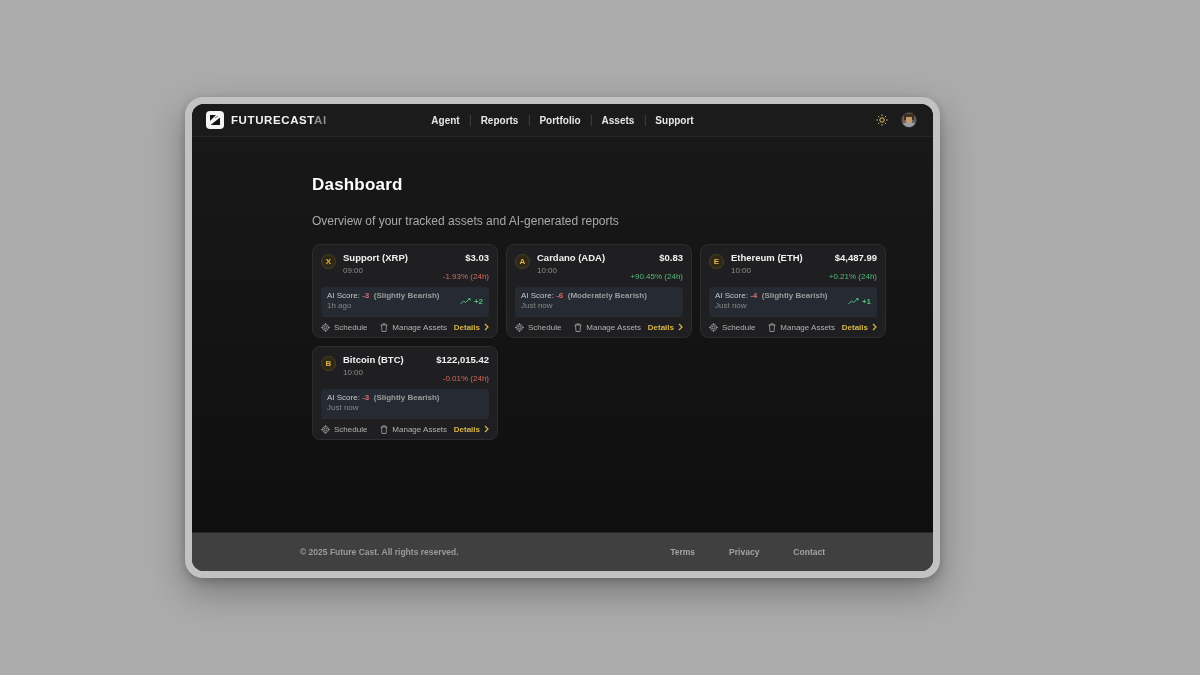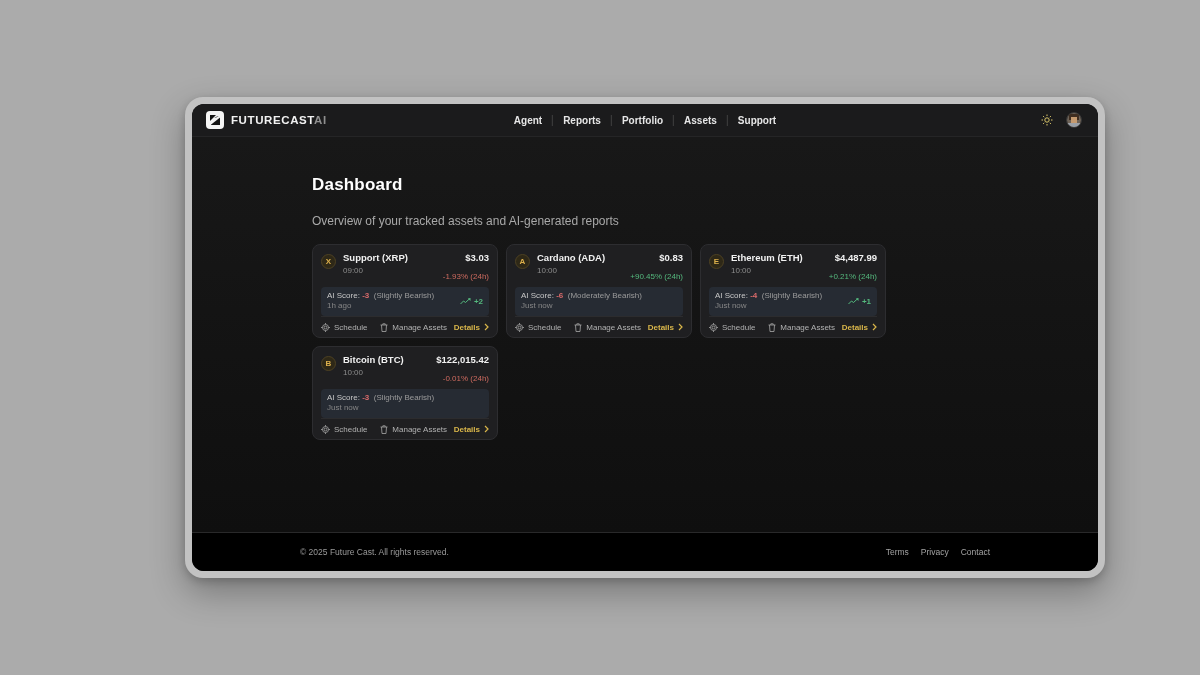--- a/index.html
+++ b/index.html
@@ -5,21 +5,21 @@
   * { margin:0; padding:0; box-sizing:border-box; }
   html,body { width:1200px; height:675px; overflow:hidden; }
   body {
     background:#ababab;
     font-family:"Liberation Sans","DejaVu Sans",sans-serif;
     position:relative;
   }
 
   
   .window {
-    position:absolute; left:185px; top:97px; width:920px; height:481px;
+    position:absolute; left:185px; top:97px; width:755px; height:481px;
     background:#c2c2c2; border-radius:18px; padding:7px;
     box-shadow:0 14px 34px rgba(0,0,0,.30), 0 3px 8px rgba(0,0,0,.18);
   }
   .app {
     width:100%; height:100%; border-radius:12px; overflow:hidden;
     background:#121212; display:flex; flex-direction:column;
   }
 
   
   .topnav {
@@ -76,42 +76,42 @@
   .neg { color:#cd6a5f; }
   .pos { color:#55b97e; }
 
   .ai-banner {
     margin-top:6px; background:#262b33; border-radius:4px;
     padding:4px 6px; display:flex; align-items:center;
   }
   .ai-lines { line-height:1.3; }
   .ai-score-line { font-size:8px; color:#c7c7c7; white-space:nowrap; }
   .ai-score-val { color:#d96a6a; font-weight:bold; }
-  .ai-sentiment { color:#9b9b9b; }
+  .ai-sentiment { color:#9b9b9b;font-weight:bold; }
   .ai-ago { font-size:8px; color:#868686; }
   .trend { margin-left:auto; display:flex; align-items:center; gap:3px; }
   .trend-val { font-size:8px; font-weight:bold; color:#55b97e; }
 
   .card-actions {
     margin-top:auto; border-top:1px solid #2c2c2e; padding-top:6px;
     display:flex; align-items:center;
   }
   .action-btn { display:flex; align-items:center; gap:4px; cursor:pointer; }
   .action-label { font-size:8px; color:#b2b2b2; white-space:nowrap; }
   .action-manage { margin-left:13px; }
   .details-btn { margin-left:auto; display:flex; align-items:center; gap:4px; cursor:pointer; }
   .details-label { font-size:8px; font-weight:bold; color:#d9b64a; }
 
   
   .appfooter {
-    flex:0 0 39px; background:#000000; border-top:1px solid #29292a;
-    display:flex; align-items:center; padding:0 108px;
+    flex:0 0 39px; background:#404040; border-top:1px solid #29292a;
+    display:flex; align-items:center; padding:0 108px;font-weight:bold;
   }
   .copyright { font-size:8.5px; color:#9a9a9a; }
-  .footer-links { margin-left:auto; display:flex; gap:12px; }
+  .footer-links { margin-left:auto; display:flex; gap:34px; }
   .footer-link { font-size:8.5px; color:#a3a3a3; cursor:pointer; }
 
   svg { display:block; }
 </style>
 </head>
 <body>
 
 <div class="window">
   <div class="app">
 

